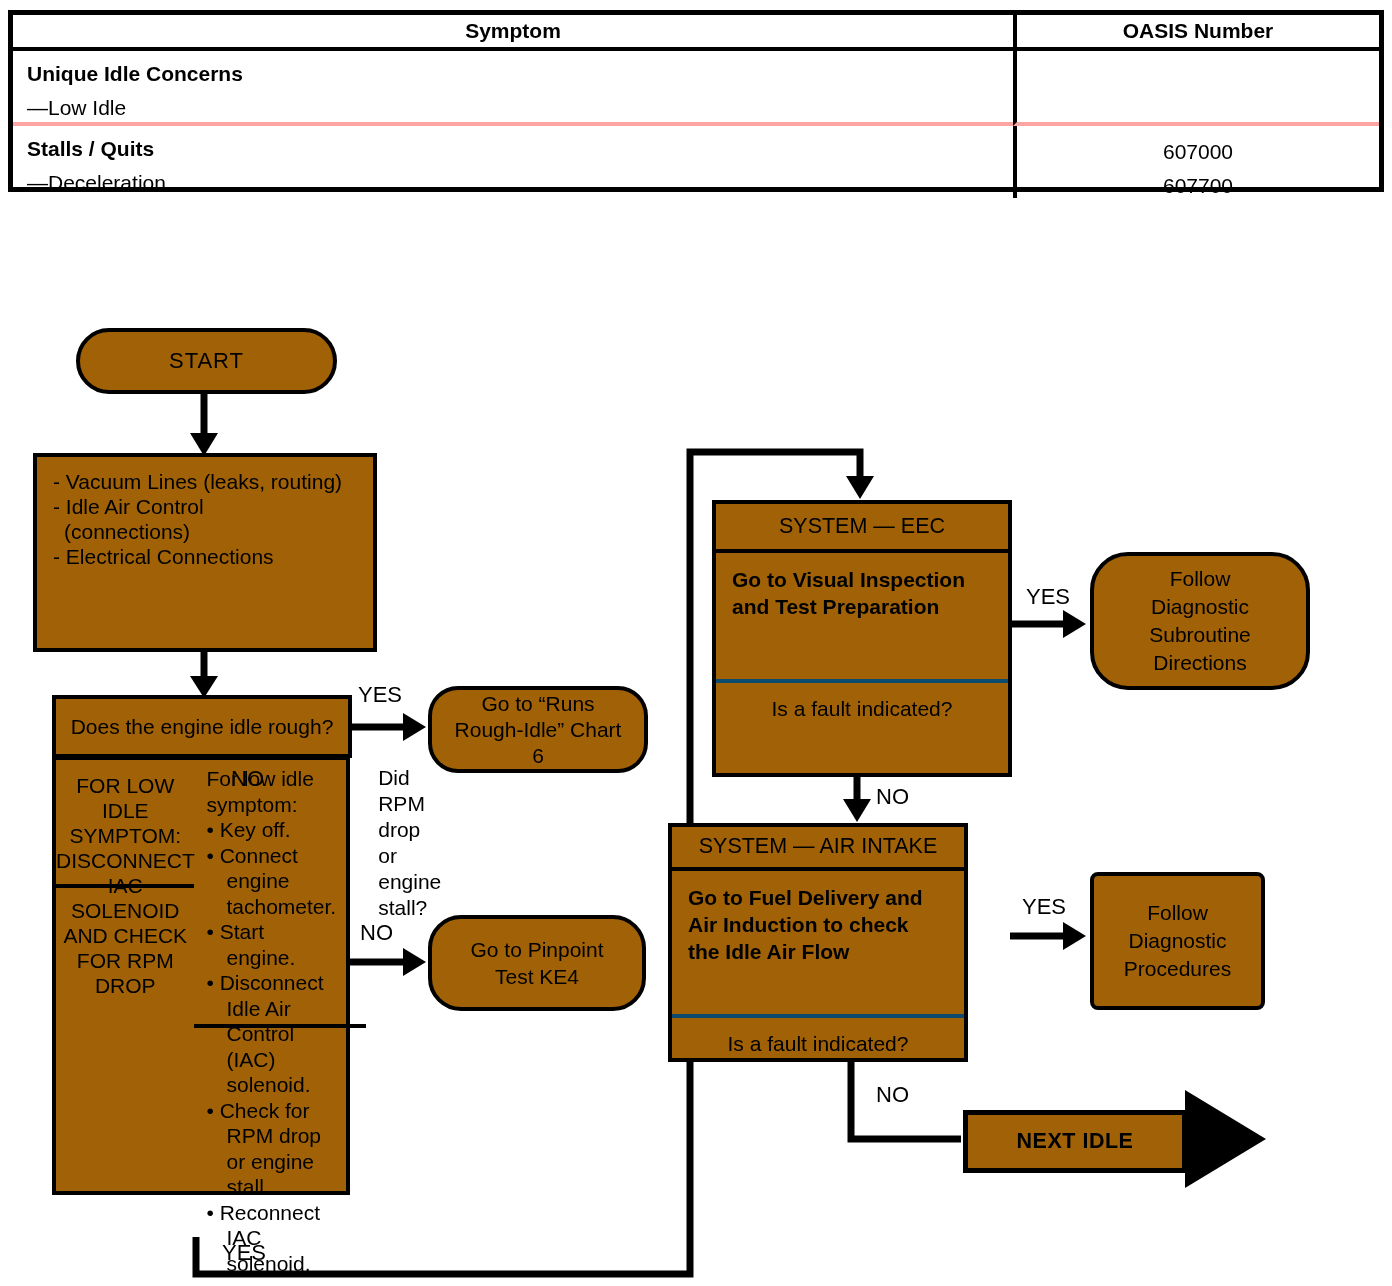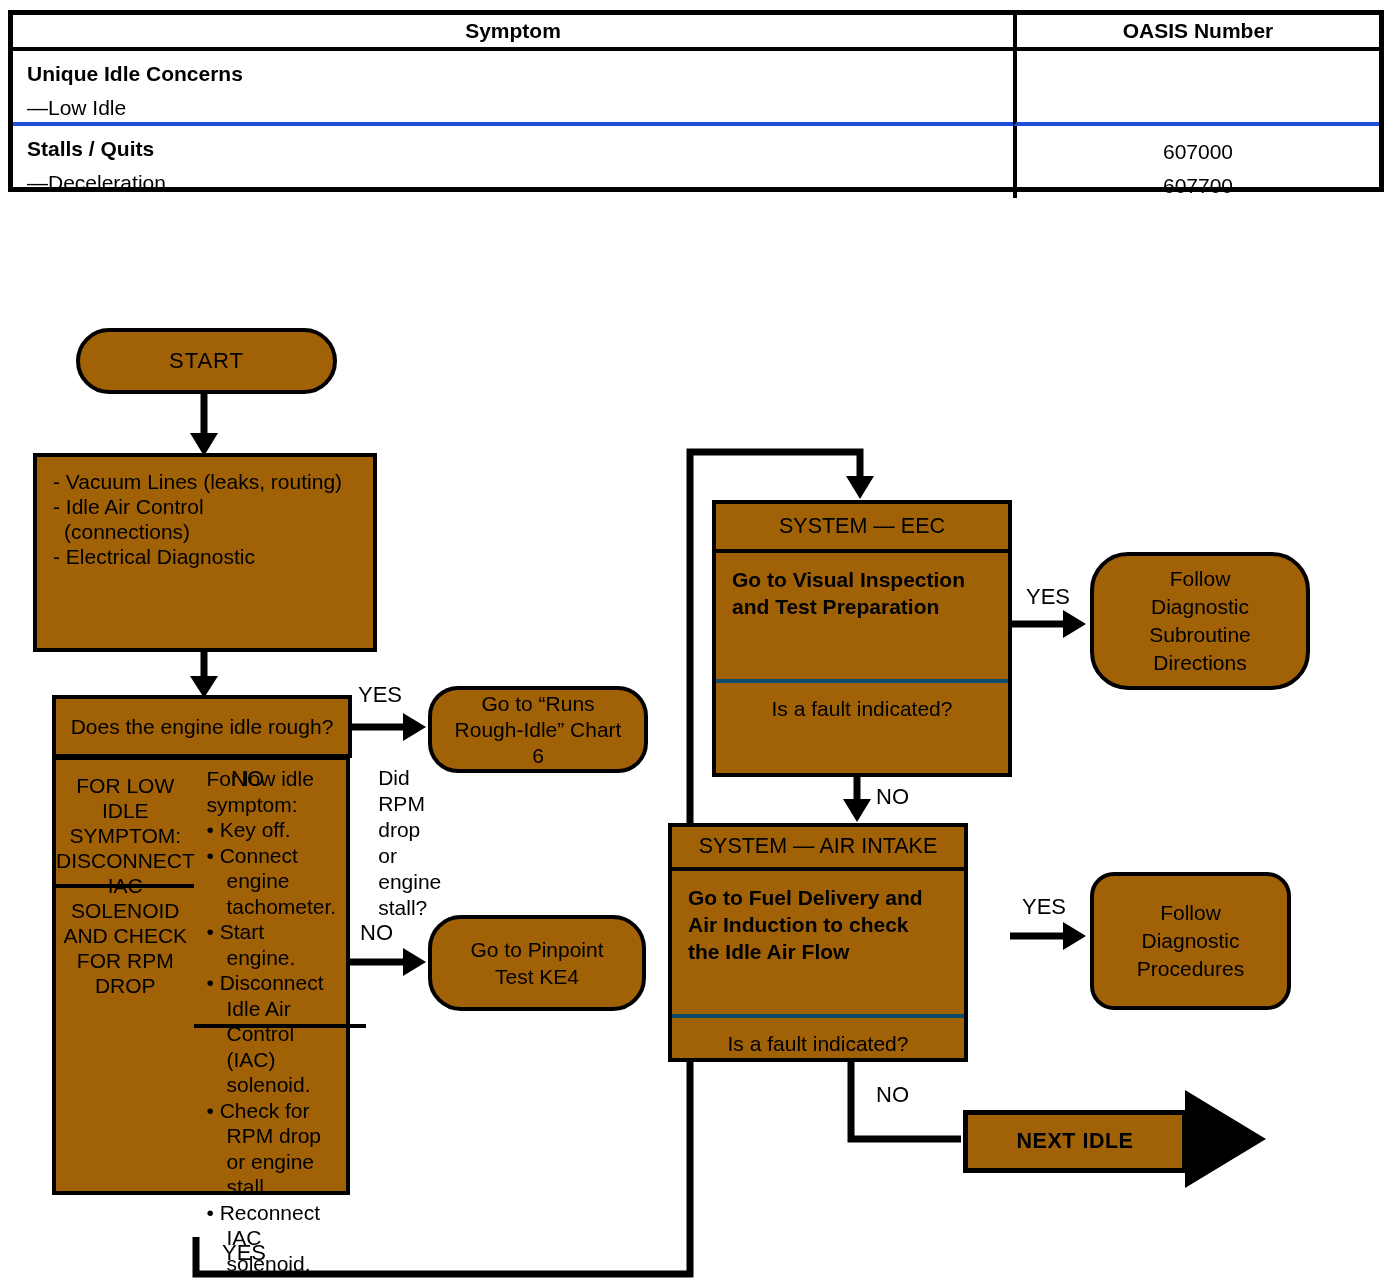--- a/index.html
+++ b/index.html
@@ -6,21 +6,21 @@
   .page{position:relative;width:1392px;height:1286px;background:#fff;overflow:hidden;
         font-family:"Liberation Sans",sans-serif;color:#000;font-size:21px;line-height:1.2;}
 
   
   .sym-table{position:absolute;left:8px;top:10px;width:1376px;height:182px;box-sizing:border-box;
              border:5px solid #000;display:grid;grid-template-columns:1fr 366px;grid-template-rows:36px 75px 1fr;}
   .cell{box-sizing:border-box;}
   .cell.col2{border-left:4px solid #000;}
   .cell.hrow{border-bottom:4px solid #000;display:flex;align-items:center;justify-content:center;
              font-weight:bold;font-size:21px;}
-  .cell.r1{border-bottom:4px solid #1d4ed8;}
+  .cell.r1{border-bottom:4px solid #fca5a5;}
   .cell.body-left{padding:10px 0 0 14px;}
   .cell .tbl-title{font-weight:bold;}
   .cell .tbl-sub{margin-top:9px;}
   .cell.body-right{text-align:center;padding-top:13px;}
   .cell .oasis-line{margin-top:0;}
   .cell .oasis-line + .oasis-line{margin-top:9px;}
 
   
   .box{position:absolute;box-sizing:border-box;border:4px solid #000;background:#a16207;}
   .pill{display:flex;align-items:center;justify-content:center;text-align:center;}
@@ -49,21 +49,21 @@
   .eec-box .sys-body{height:105px;}
   .air-box{left:668px;top:823px;width:300px;height:239px;}
   .air-box .sys-header{height:40px;}
   .air-box .sys-body{height:122px;}
   .sys-header{border-bottom:4px solid #000;display:flex;align-items:center;justify-content:center;
               font-size:21.5px;box-sizing:content-box;}
   .sys-body{border-bottom:4px solid #0c4a6e;font-weight:bold;padding:13px 24px 8px 16px;line-height:27px;box-sizing:content-box;}
   .sys-question{flex:1;text-align:center;padding-top:13px;}
 
   .subroutine-pill{left:1090px;top:552px;width:220px;height:138px;border-radius:38px;padding:0 50px;line-height:28px;}
-  .procedures-pill{left:1090px;top:872px;width:201px;height:138px;border-radius:24px;padding:0 44px;line-height:28px;}
+  .procedures-pill{left:1090px;top:872px;width:175px;height:138px;border-radius:8px;padding:0 44px;line-height:28px;}
 
   .nextchart-box{left:963px;top:1110px;width:224px;height:63px;border-width:5px;display:flex;align-items:center;
                  justify-content:center;font-weight:bold;font-size:21.5px;letter-spacing:0.5px;}
 
   .flabel{position:absolute;font-size:22px;}
 
   .connectors{position:absolute;left:0;top:0;width:1392px;height:1286px;pointer-events:none;}
   .connectors path,.connectors polyline{stroke:#000;stroke-width:7;fill:none;}
   .connectors polygon{fill:#000;stroke:none;}
 </style>
@@ -123,21 +123,21 @@
     <polyline points="851,1062 851,1139 961,1139"></polyline>
     <polygon points="1185,1090 1266,1139 1185,1188"></polygon>
   </svg>
 
   <div class="box pill start-pill">START</div>
 
   <div class="box prelim-box">
     <div class="pline">- Vacuum Lines (leaks, routing)</div>
     <div class="pline">- Idle Air Control</div>
     <div class="pline indent">(connections)</div>
-    <div class="pline">- Electrical Diagnostic</div>
+    <div class="pline">- Electrical Connections</div>
   </div>
 
   <div class="box idlerough-box">Does the engine idle rough?</div>
 
   <div class="box pill chart6-pill">Go to “Runs Rough-Idle” Chart 6</div>
 
   <div class="box lowidle-box">
     <div class="lowidle-s1">
       <div>FOR LOW IDLE SYMPTOM:</div>
       <div>DISCONNECT IAC</div>

